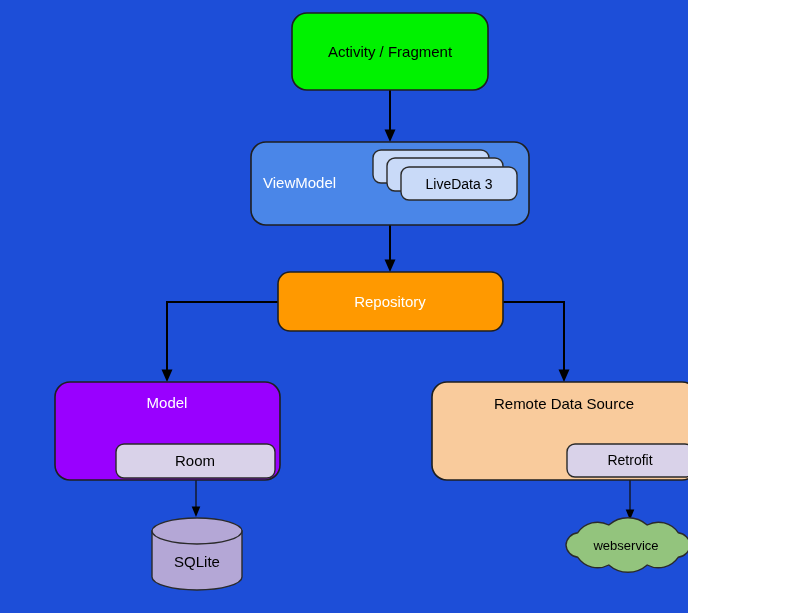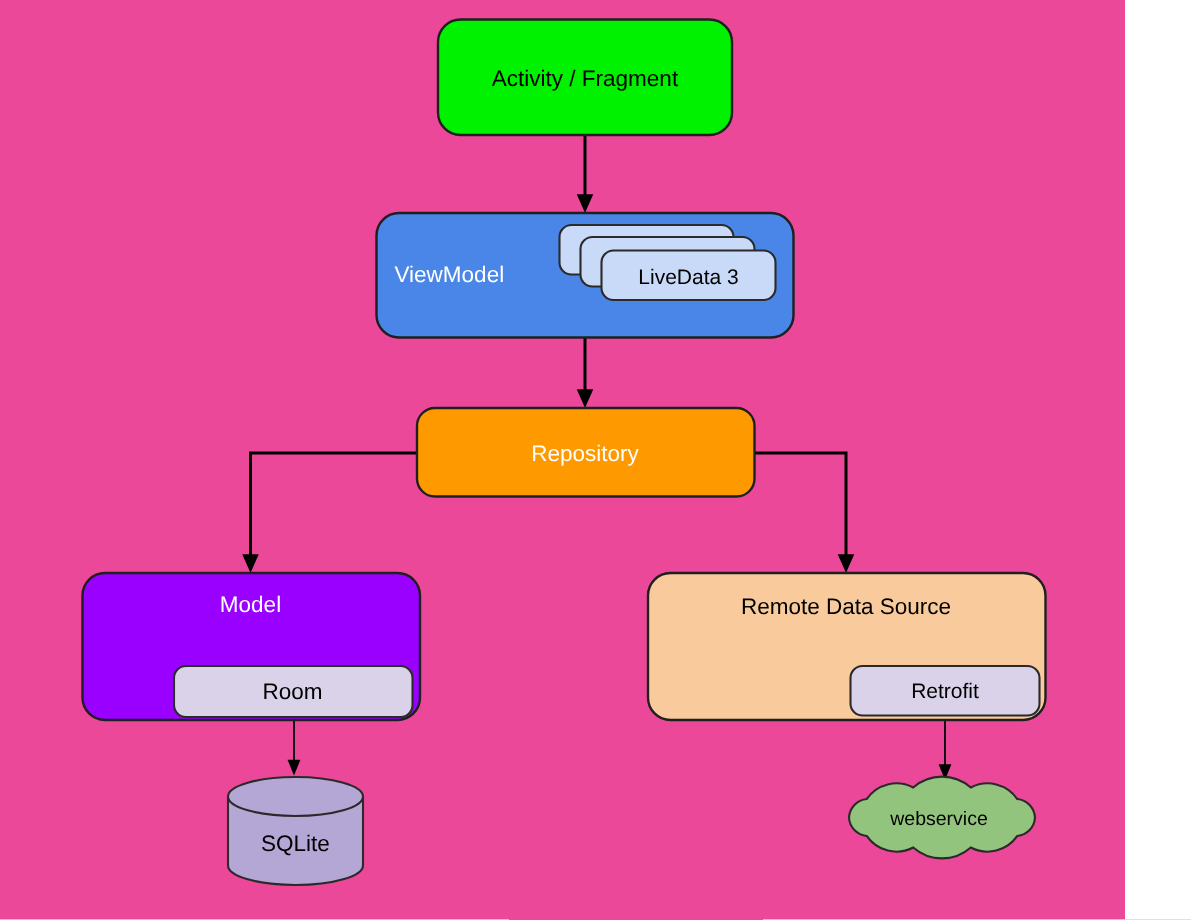--- a/index.html
+++ b/index.html
@@ -2,23 +2,23 @@
 <html><head>
 <meta charset="utf-8">
 <style>
   html, body {
     margin: 0;
     padding: 0;
     background: #ffffff;
   }
   .stage {
     position: relative;
-    width: 750px;
+    width: 688px;
     height: 613px;
-    background: #ec4899;
+    background: #1d4ed8;
     overflow: hidden;
     font-family: "Liberation Sans", sans-serif;
   }
   svg { display: block; }
   .node {
     stroke: #1f1f1f;
     stroke-width: 1.6;
   }
   .subnode {
     stroke: #2a2a2a;

